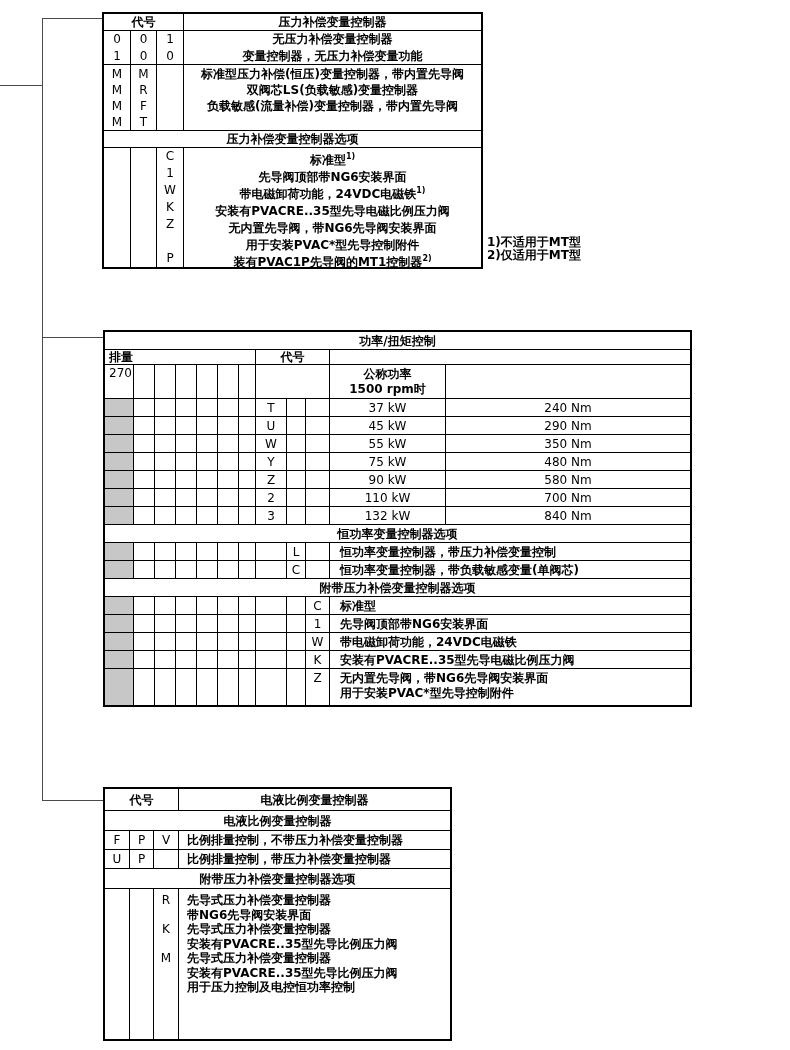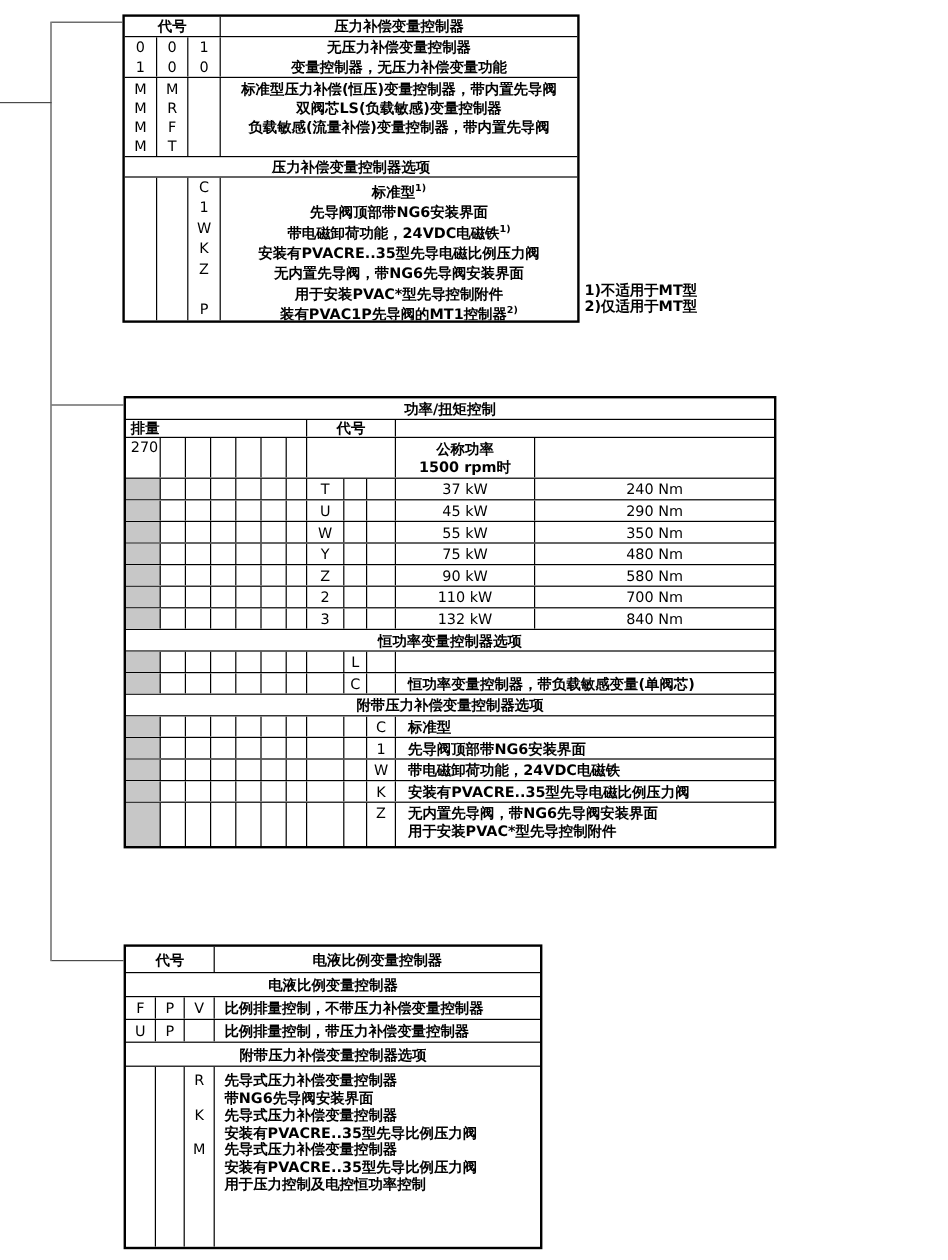--- a/index.html
+++ b/index.html
@@ -116,21 +116,21 @@
       <div class="ln17 zh center"><span>装有PVAC1P先导阀的MT1控制器</span><sup>2)</sup></div>
     </div>
   </div>
 </div>
 
 <div class="fnote">
   <div>1)不适用于MT型</div>
   <div>2)仅适用于MT型</div>
 </div>
 
-<div class="tbl" style="left:103px;top:330px;width:544px;">
+<div class="tbl" style="left:103px;top:330px;width:589px;">
   <div class="blk h18">
     <div class="c wfx zh center last">功率/扭矩控制</div>
   </div>
   <div class="blk h15">
     <div class="c w151 zh left pl4">排量</div>
     <div class="c w74 zh center">代号</div>
     <div class="c wfx last"></div>
   </div>
   <div class="blk h34">
     <div class="c w29 left pl4" style="line-height:16px;">270</div>
@@ -253,20 +253,21 @@
     <div class="c w29 shade"></div>
     <div class="c w21"></div>
       <div class="c w21"></div>
       <div class="c w21"></div>
       <div class="c w21"></div>
       <div class="c w21"></div>
     <div class="c w17"></div>
     <div class="c w31"></div>
     <div class="c w19 center">L</div>
     <div class="c w24"></div>
+    <div class="c wfx last zh left pl10" style="width:340px;">恒功率变量控制器，带压力补偿变量控制</div>
   </div>
   <div class="blk h18">
     <div class="c w29 shade"></div>
     <div class="c w21"></div>
       <div class="c w21"></div>
       <div class="c w21"></div>
       <div class="c w21"></div>
       <div class="c w21"></div>
     <div class="c w17"></div>
     <div class="c w31"></div>

